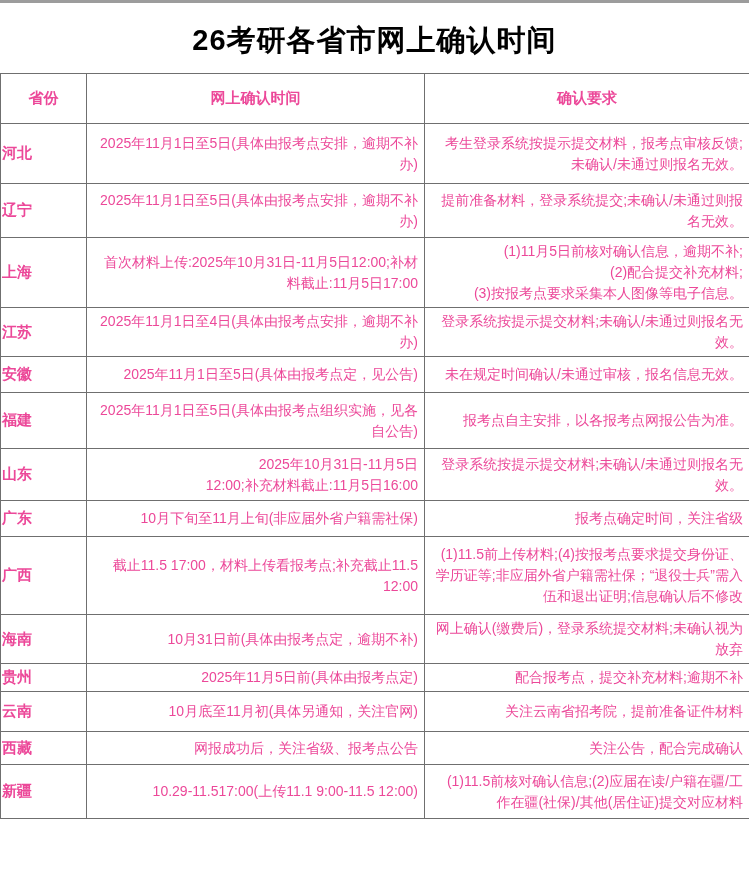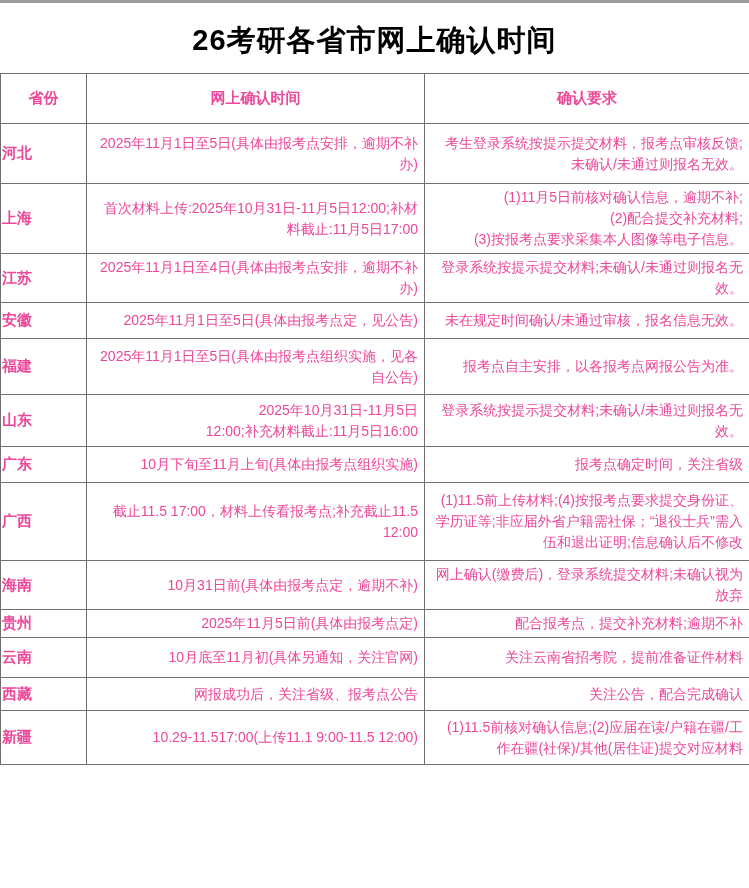--- a/index.html
+++ b/index.html
@@ -91,20 +91,25 @@
         <th>网上确认时间</th>
         <th>确认要求</th>
       </tr>
     </thead>
     <tbody>
       <tr class="h60">
         <td class="cell-province">河北</td>
         <td class="cell-time">2025年11月1日至5日(具体由报考点安排，逾期不补办)</td>
         <td class="cell-req">考生登录系统按提示提交材料，报考点审核反馈;未确认/未通过则报名无效。</td>
       </tr>
+      <tr class="h54">
+        <td class="cell-province">辽宁</td>
+        <td class="cell-time">2025年11月1日至5日(具体由报考点安排，逾期不补办)</td>
+        <td class="cell-req">提前准备材料，登录系统提交;未确认/未通过则报名无效。</td>
+      </tr>
       <tr class="h70">
         <td class="cell-province">上海</td>
         <td class="cell-time">首次材料上传:2025年10月31日-11月5日12:00;补材料截止:11月5日17:00</td>
         <td class="cell-req">(1)11月5日前核对确认信息，逾期不补;
 (2)配合提交补充材料;
 (3)按报考点要求采集本人图像等电子信息。</td>
       </tr>
       <tr class="h40">
         <td class="cell-province">江苏</td>
         <td class="cell-time">2025年11月1日至4日(具体由报考点安排，逾期不补办)</td>
@@ -121,21 +126,21 @@
         <td class="cell-req">报考点自主安排，以各报考点网报公告为准。</td>
       </tr>
       <tr class="h52">
         <td class="cell-province">山东</td>
         <td class="cell-time">2025年10月31日-11月5日
 12:00;补充材料截止:11月5日16:00</td>
         <td class="cell-req">登录系统按提示提交材料;未确认/未通过则报名无效。</td>
       </tr>
       <tr class="h36">
         <td class="cell-province">广东</td>
-        <td class="cell-time">10月下旬至11月上旬(具体由报考点组织实施)</td>
+        <td class="cell-time">10月下旬至11月上旬(非应届外省户籍需社保)</td>
         <td class="cell-req">报考点确定时间，关注省级</td>
       </tr>
       <tr class="h78">
         <td class="cell-province">广西</td>
         <td class="cell-time">截止11.5 17:00，材料上传看报考点;补充截止11.5 12:00</td>
         <td class="cell-req">(1)11.5前上传材料;(4)按报考点要求提交身份证、学历证等;非应届外省户籍需社保；“退役士兵”需入伍和退出证明;信息确认后不修改</td>
       </tr>
       <tr class="h42">
         <td class="cell-province">海南</td>
         <td class="cell-time">10月31日前(具体由报考点定，逾期不补)</td>

